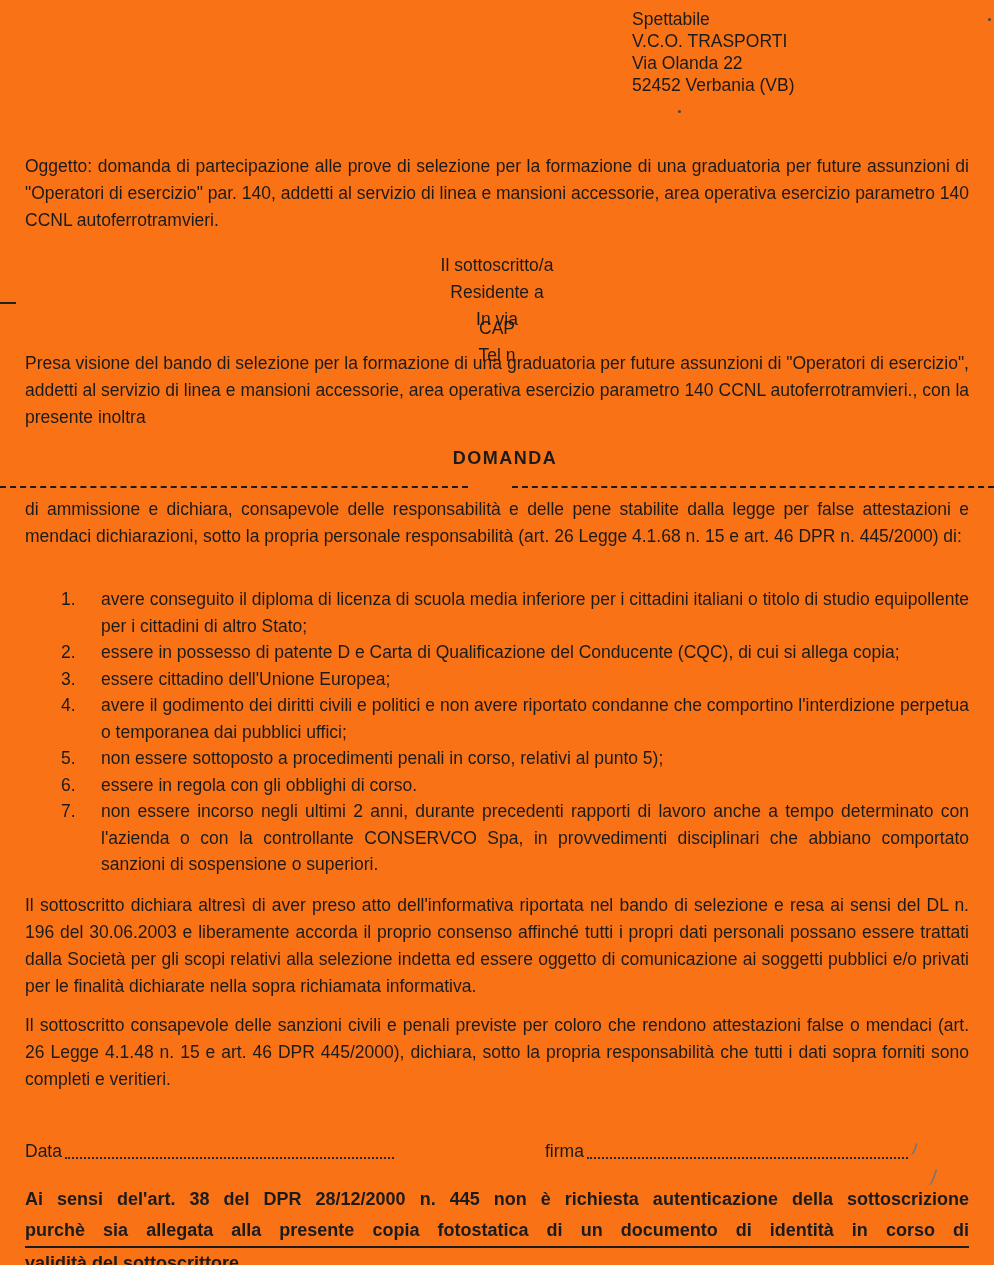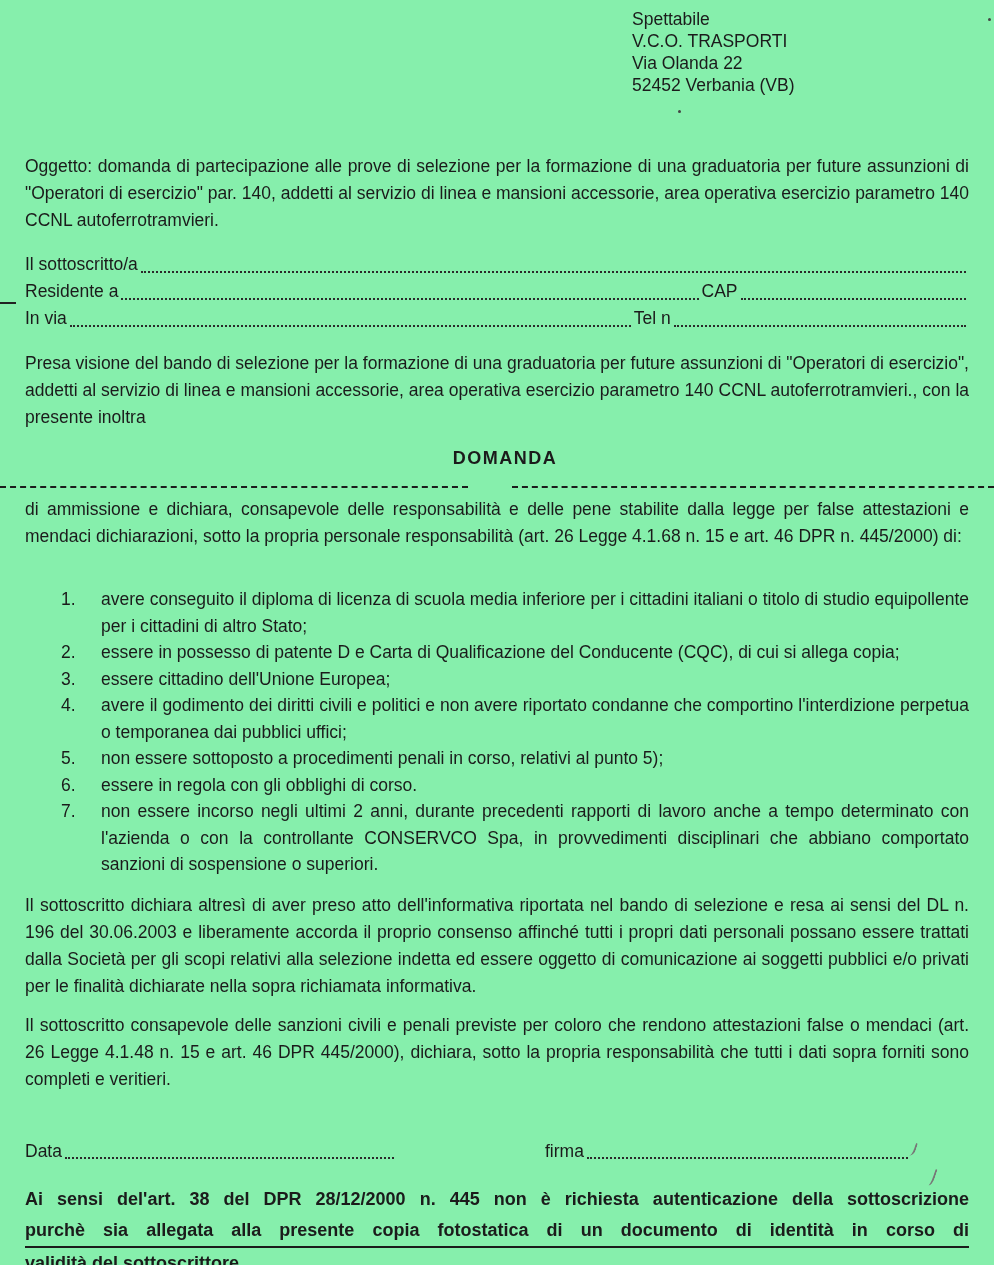--- a/index.html
+++ b/index.html
@@ -1,28 +1,28 @@
 <!DOCTYPE html>
 <html><head>
 <meta charset="utf-8">
 <style>
   html,body { margin:0; padding:0; background:#e8e8e8; }
   .page {
     position:relative; width:994px; height:1265px; margin:0 auto;
-    background:#86efac; color:#1b1b1b;
+    background:#f97316; color:#1b1b1b;
     font-family:"Liberation Sans", sans-serif;
     font-size:17.5px; line-height:27px;
     overflow:hidden;
   }
   .abs { position:absolute; left:25px; right:25px; }
   .para { margin:0; text-align:justify; }
   .recipient { position:absolute; left:632px; top:8px; line-height:22px; }
   .subject   { top:153px; }
   .formlines { top:252px; }
-  .formrow { display:flex; align-items:flex-end; height:27px; white-space:nowrap; }
+  .formrow { display:flex; align-items:center; height:27px; white-space:nowrap;flex-direction:column; }
   .formrow .label { padding-bottom:1px; }
   .dots { flex:1 1 auto; height:0; border-bottom:2px dotted #2a2a2a; margin:0 3px 6px 3px; }
   .row-underlined { border-bottom:2px solid #222; }
   .intro { top:350px; }
   .heading {
     position:absolute; left:16px; right:0; top:445px; margin:0;
     text-align:center; font-size:18px; font-weight:bold; letter-spacing:1.5px;
   }
   .dashline { position:absolute; left:0; right:0; top:486px; display:flex; }
   .dashline .seg { border-top:2.5px dashed #1b1b1b; height:0; }

